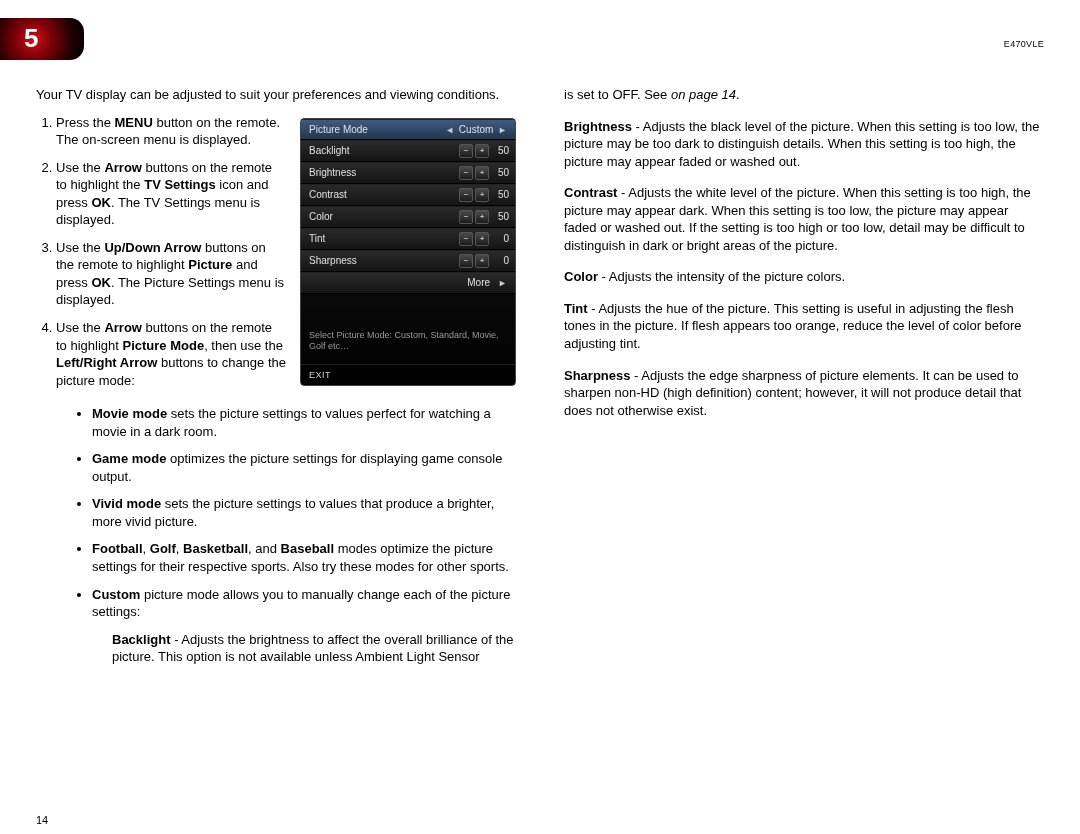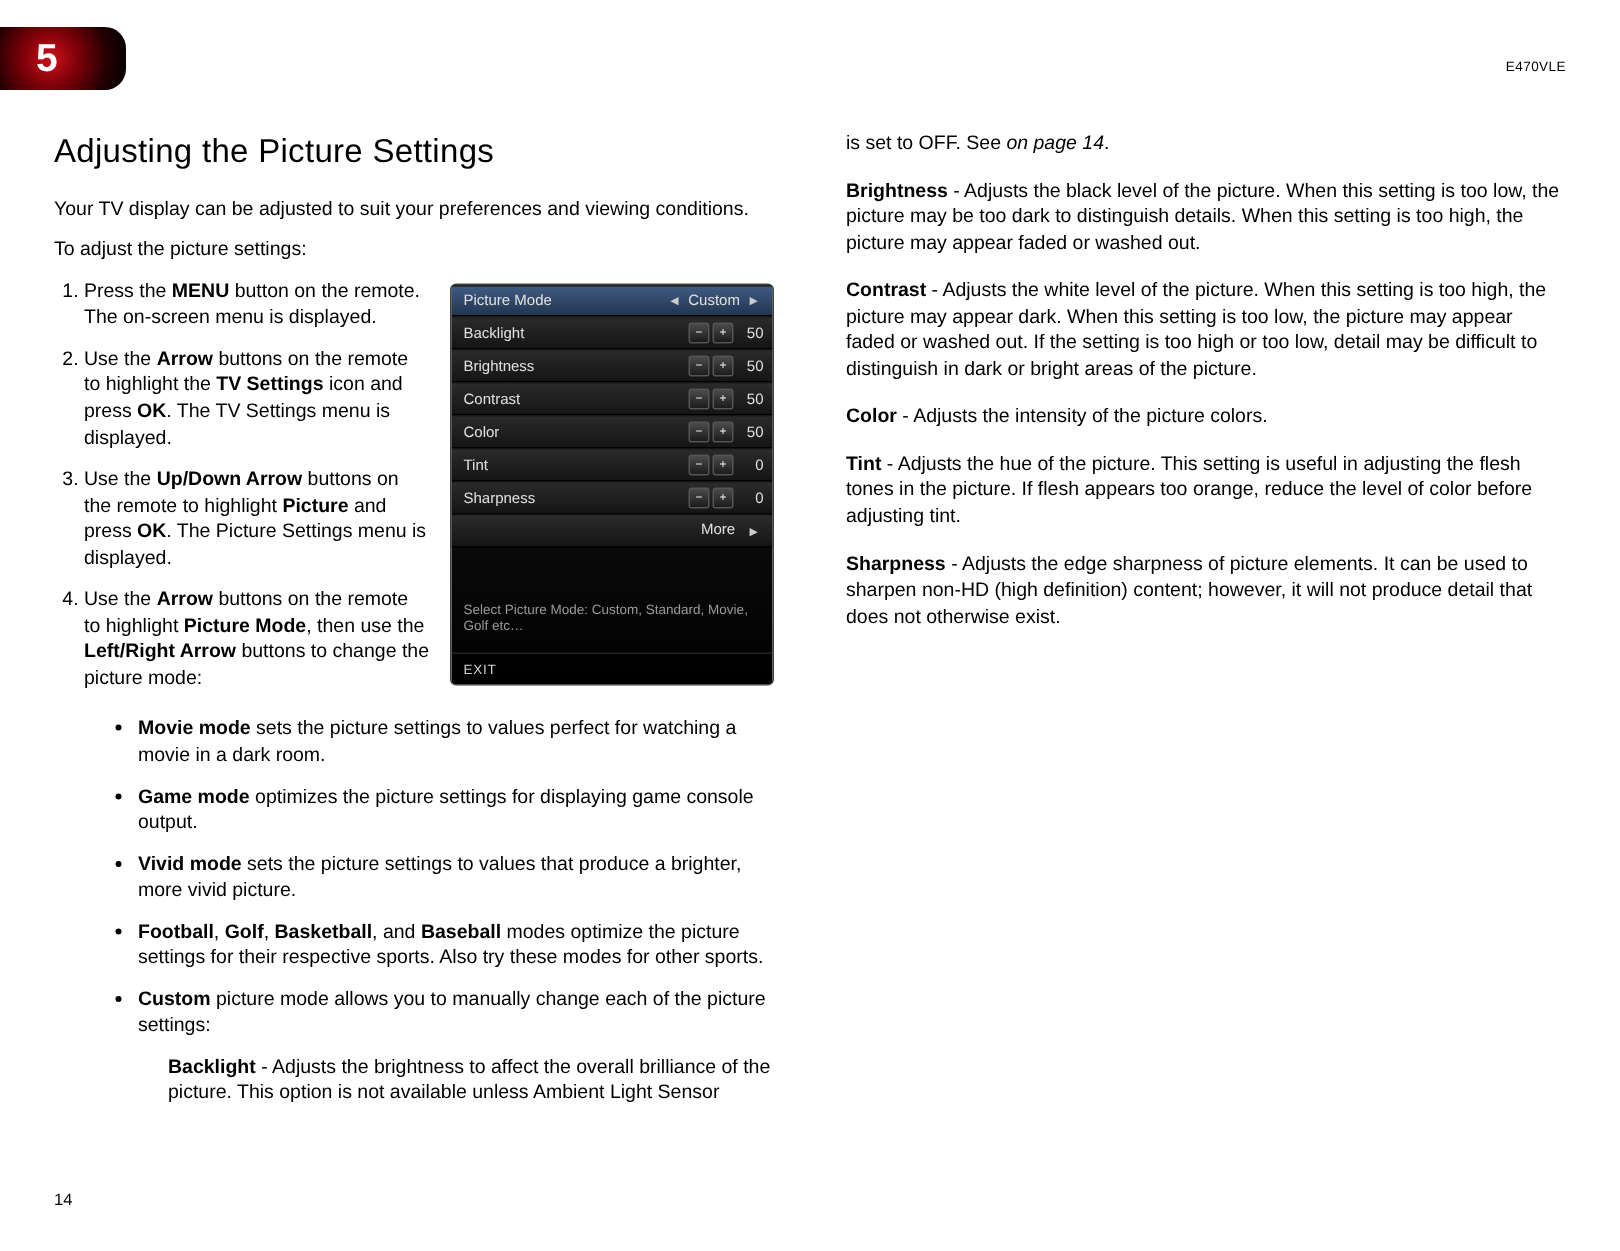--- a/index.html
+++ b/index.html
@@ -157,43 +157,41 @@
     border-top: 1px solid #222;
     padding: 4px 8px;
     font-size: 9px;
     color: #cfcfcf;
     letter-spacing: 0.5px;
   }
   .glossary p { margin-bottom: 14px; }
   .pagenum {
     position: absolute;
     left: 36px;
-    bottom: 26px;
+    bottom: 6px;
     font-size: 11px;
   }
   b { font-weight: 700; }
   .italic { font-style: italic; }
 </style>
 </head>
 <body>
 
 <div class="page">
 
   <div class="chapter-tab">
     <span>5</span>
   </div>
 
   <div class="model">E470VLE</div>
 
   <div class="columns">
 
     <div class="col">
-      <h2 class="section-title">Adjusting the Picture Settings</h2>
       <p>Your TV display can be adjusted to suit your preferences and viewing conditions.</p>
-      <p>To adjust the picture settings:</p>
 
       <div class="left-top-wrap">
         <div class="instructions">
           <ol>
             <li>
               <span>Press the </span><b>MENU</b><span> button on the remote. The on-screen menu is displayed.</span>
             </li>
             <li>
               <span>Use the </span><b>Arrow</b><span> buttons on the remote to highlight the </span><b>TV Settings</b><span> icon and press </span><b>OK</b><span>. The TV Settings menu is displayed.</span>
             </li>

